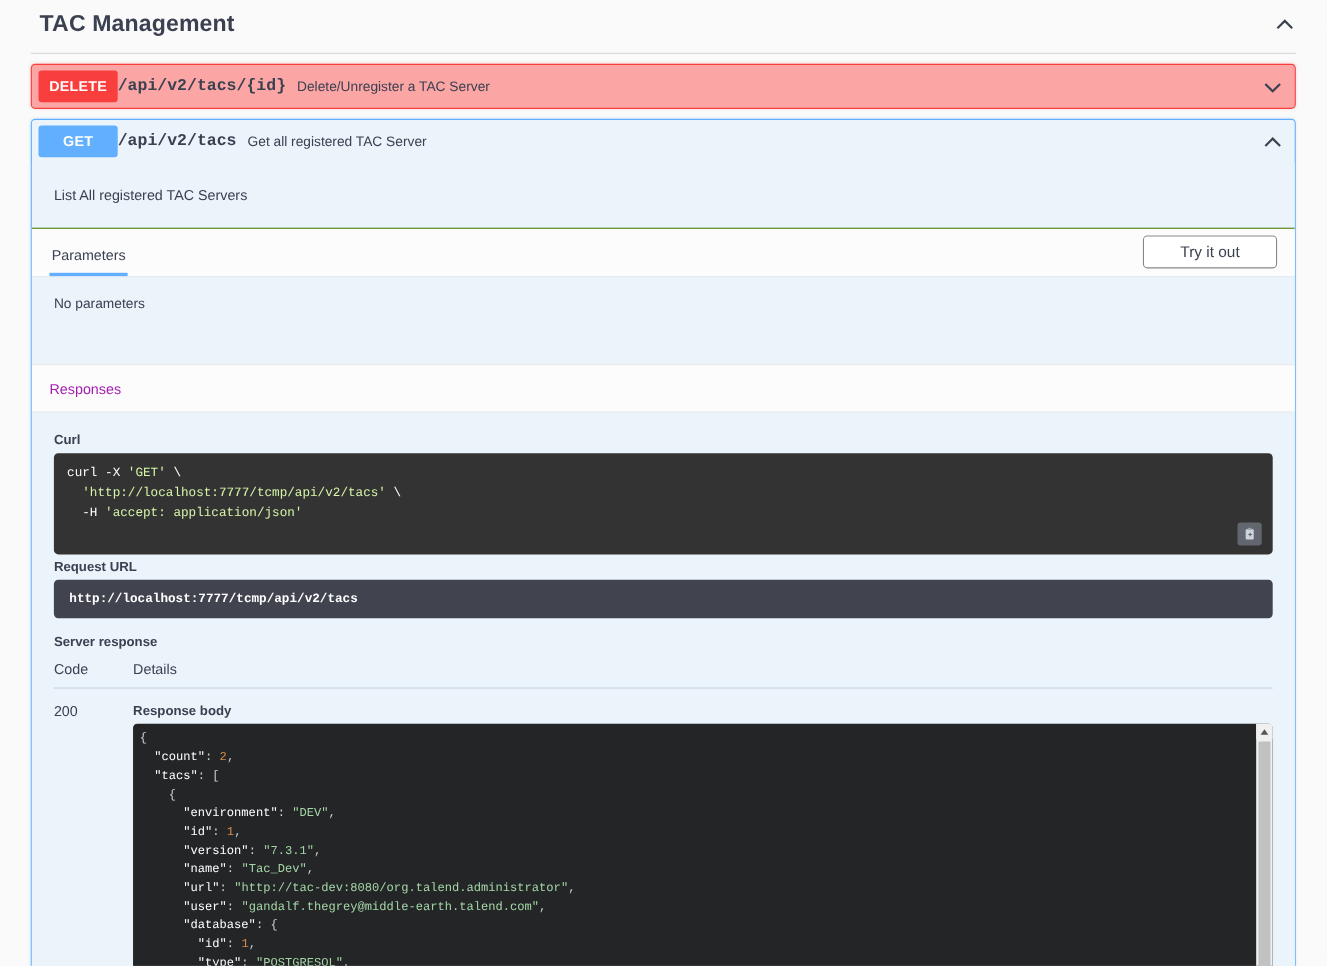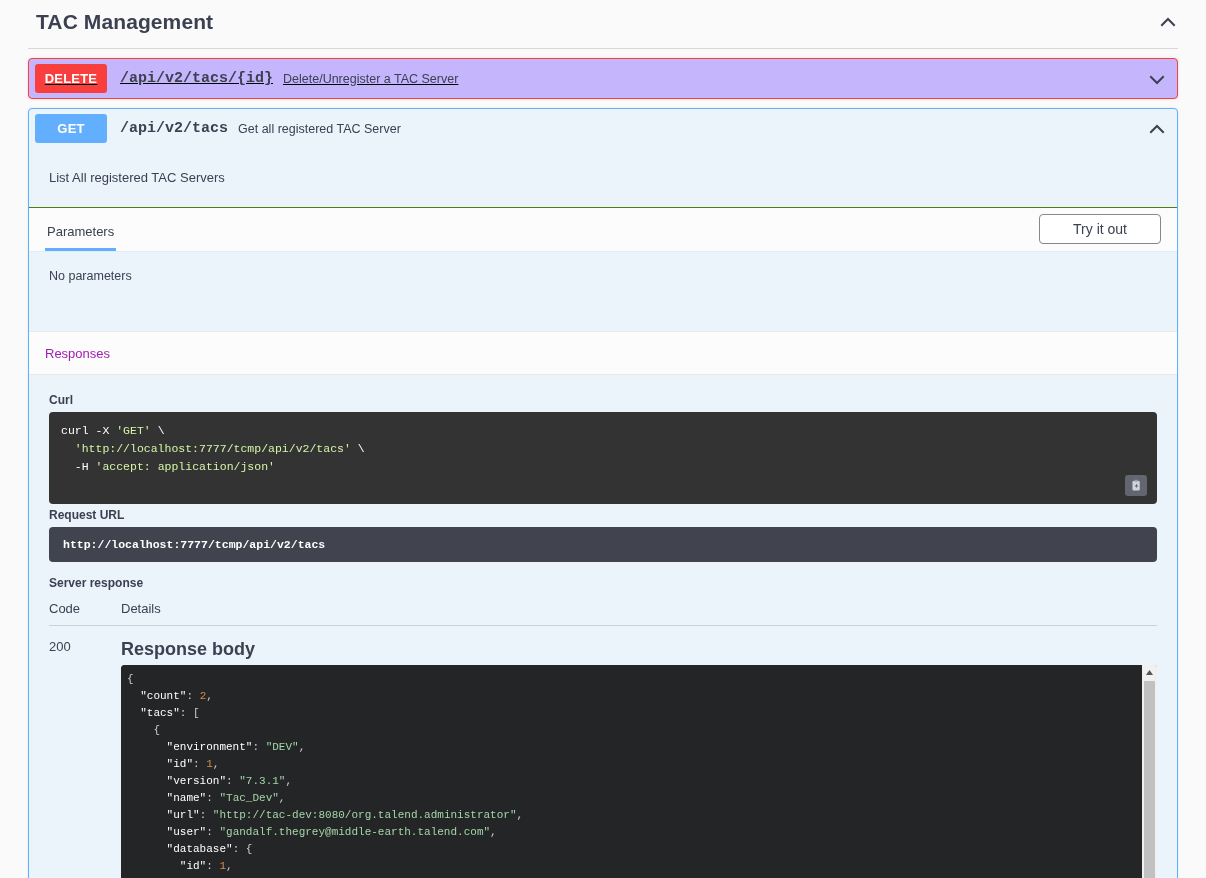--- a/index.html
+++ b/index.html
@@ -30,23 +30,22 @@
   .tag-divider { height: 1px; background: #d8d8d8; margin: 0 0 0 0; }
 
   
   .ops { padding: 0 28px; }
   .op {
     margin-top: 9px;
     border-radius: 4px;
   }
   .op.delete {
     border: 1px solid #f93e3e;
-    background: #c4b5fd;
+    background: #fca5a5;
     box-shadow: 0 0 3px rgba(249,62,62,.18);
-    text-decoration: underline;
   }
   .op.get {
     border: 1px solid #61affe;
     background: #ebf3fb;
     box-shadow: 0 0 3px rgba(97,175,254,.18);
   }
   .op-bar {
     display: flex; align-items: center;
     padding: 5px 10px 5px 6px;
     cursor: pointer; min-height: 34px;
@@ -56,21 +55,21 @@
     font-size: 13px; font-weight: bold; color: #fff;
     text-align: center; border-radius: 3px;
     min-width: 72px; padding: 7px 0;
     letter-spacing: .2px; flex: 0 0 auto;
   }
   .verb.delete { background: #f93e3e; }
   .verb.get { background: #61affe; }
   .op-path {
     font-family: "Liberation Mono", monospace;
     font-size: 15px; font-weight: bold; color: #3b4151;
-    margin-left: 13px; flex: 0 0 auto;
+    flex: 0 0 auto;
   }
   .op-summary {
     font-size: 12.5px; color: #3b4151;
     margin-left: 10px; flex: 1 1 auto;
     white-space: nowrap; overflow: hidden;
   }
 
   
   .op-body { background: #ebf3fb; }
   .op-desc {
@@ -148,21 +147,21 @@
   
   .resp-table { margin-top: 11px; }
   .resp-th {
     display: flex; font-size: 13px; color: #3b4151;
     padding-bottom: 9px; border-bottom: 1px solid #c8d3de;
   }
   .col-code { width: 72px; flex: 0 0 72px; }
   .resp-row { display: flex; padding-top: 13px; }
   .code-val { font-size: 13px; color: #3b4151; }
   .details-col { flex: 1 1 auto; }
-  .rb-lbl { font-size: 18px; font-weight: bold; color: #3b4151; margin-bottom: 5px; }
+  .rb-lbl { font-size: 12px; font-weight: bold; color: #3b4151; margin-bottom: 5px; }
 
   
   .json-wrap {
     position: relative;
     background: #41444e;
     border-radius: 4px 4px 0 0;
     display: flex;
     height: 322px;
     overflow: hidden;
   }

